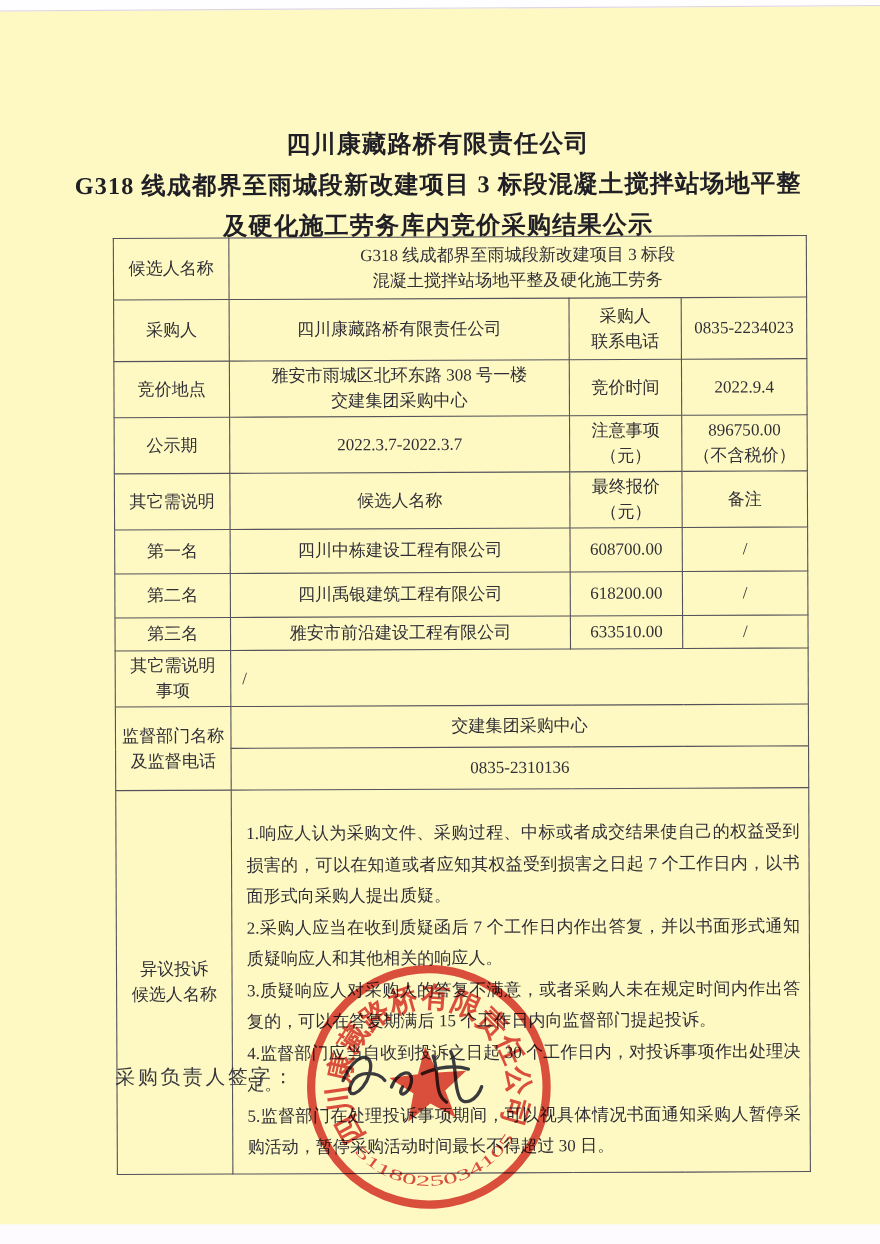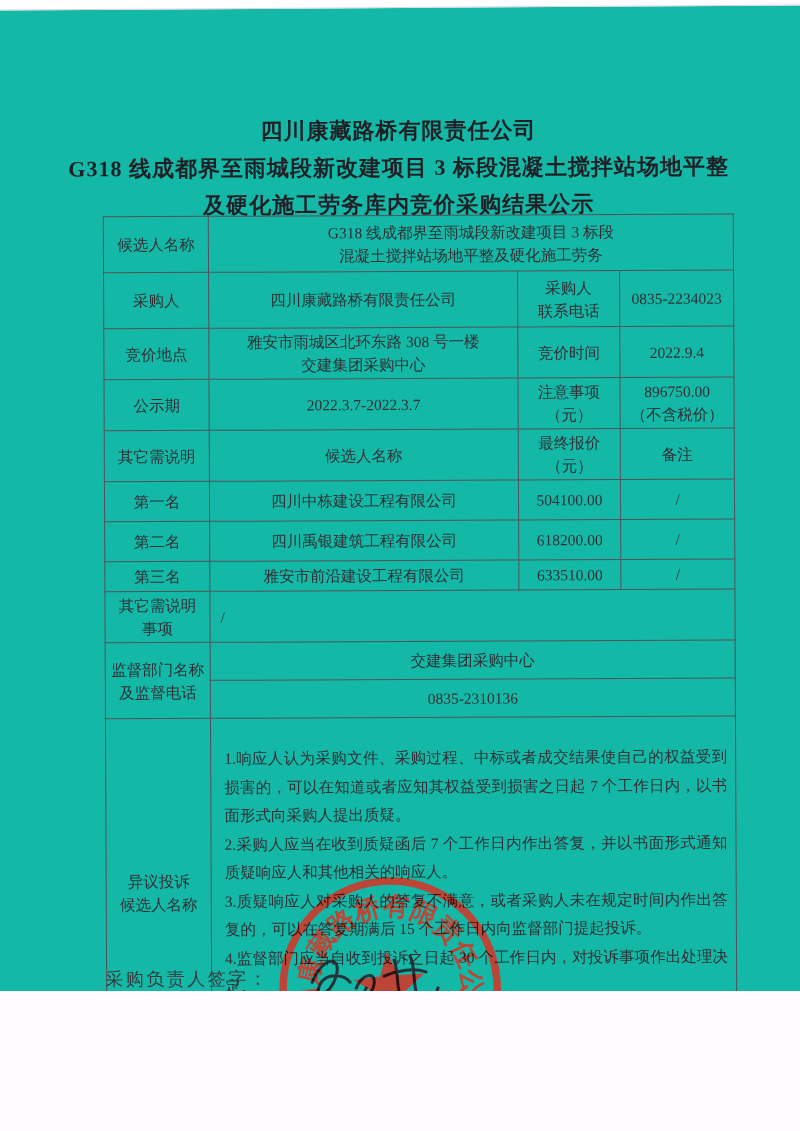--- a/index.html
+++ b/index.html
@@ -5,22 +5,22 @@
   * { margin: 0; padding: 0; box-sizing: border-box; }
   body {
     width: 800px; height: 1131px;
     background: #fdfbfe;
     font-family: "Liberation Serif", serif;
     color: #2e2d33;
     overflow: hidden;
   }
   .sheet {
     position: relative;
-    width: 800px; height: 991px;
-    background: #14b8a6;
+    width: 800px; height: 1113px;
+    background: #fef9c3;
     overflow: hidden;
   }
   .scan-edge {
     position: absolute; top: -6px; left: -10px;
     width: 820px; height: 14px;
     background: #fefdff;
     border-bottom: 1px solid #ddd5e2;
     transform: rotate(-0.35deg);
   }
   .doc { position: absolute; inset: 0; transform: rotate(-0.25deg); }
@@ -137,21 +137,21 @@
         <td>
           <div>最终报价</div>
           <div>（元）</div>
         </td>
         <td>备注</td>
       </tr>
 
       <tr style="height:40px">
         <td>第一名</td>
         <td>四川中栋建设工程有限公司</td>
-        <td>504100.00</td>
+        <td>608700.00</td>
         <td>/</td>
       </tr>
       <tr style="height:40px">
         <td>第二名</td>
         <td>四川禹银建筑工程有限公司</td>
         <td>618200.00</td>
         <td>/</td>
       </tr>
       <tr style="height:30px">
         <td>第三名</td>

